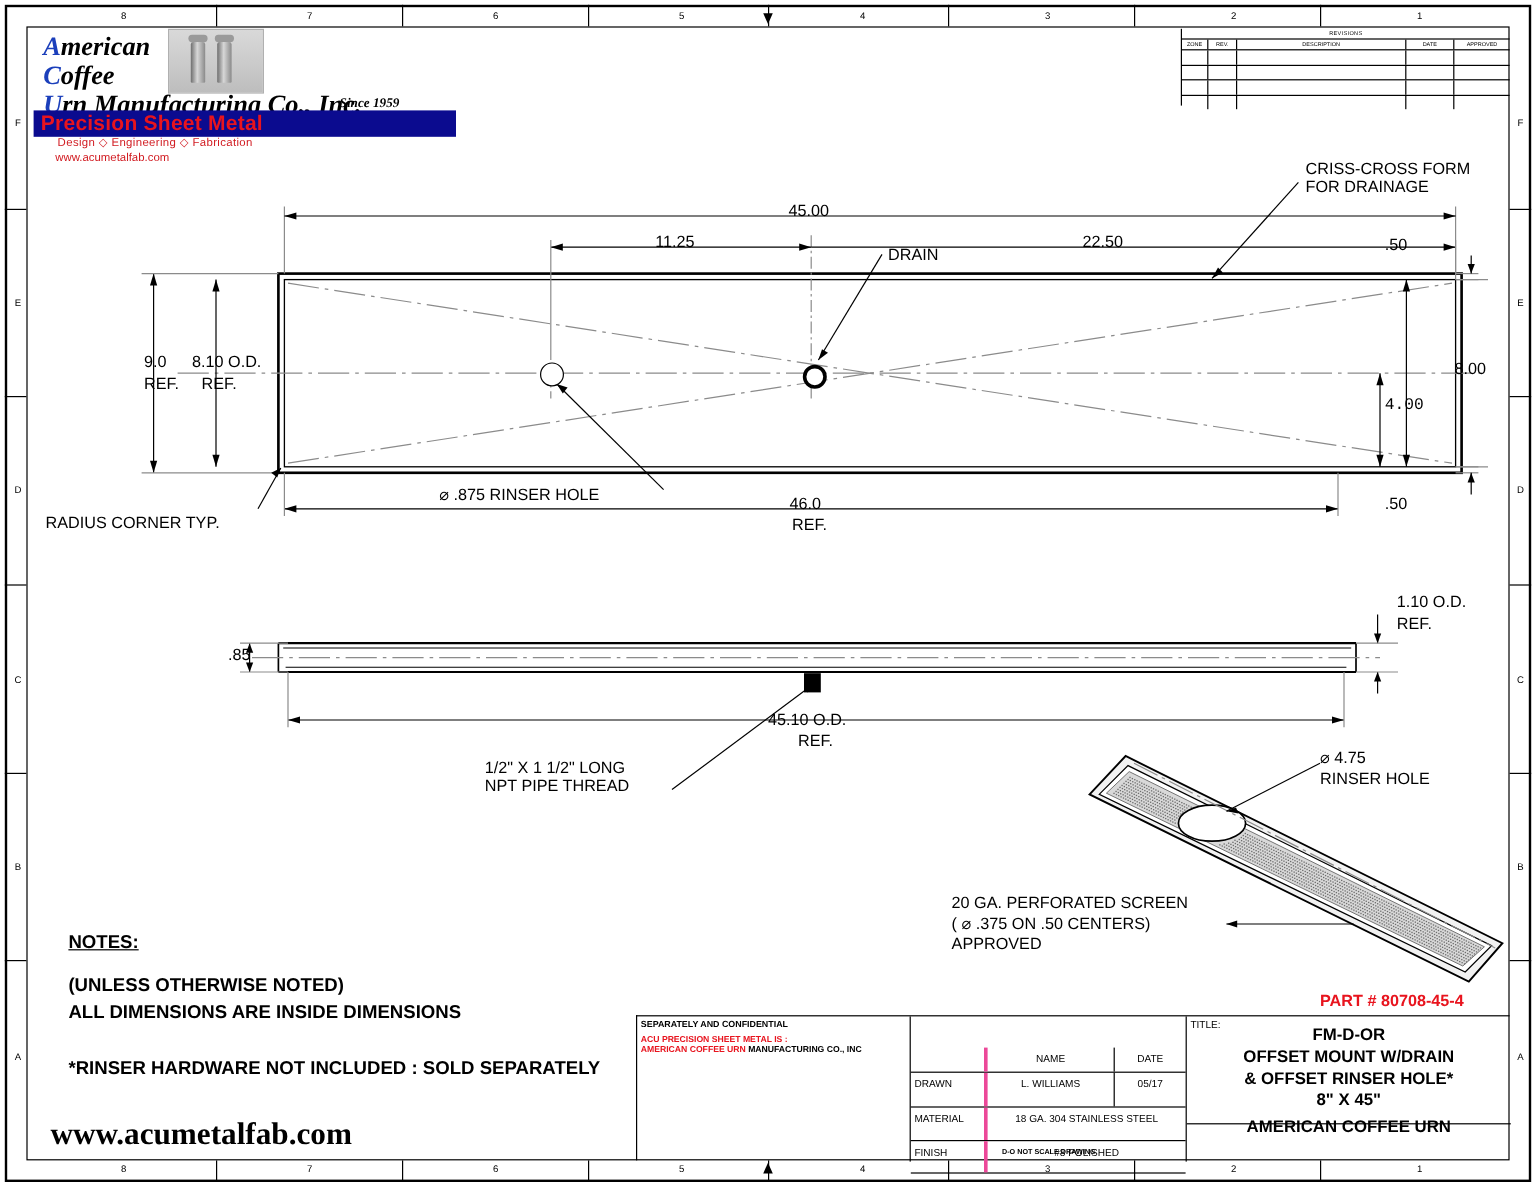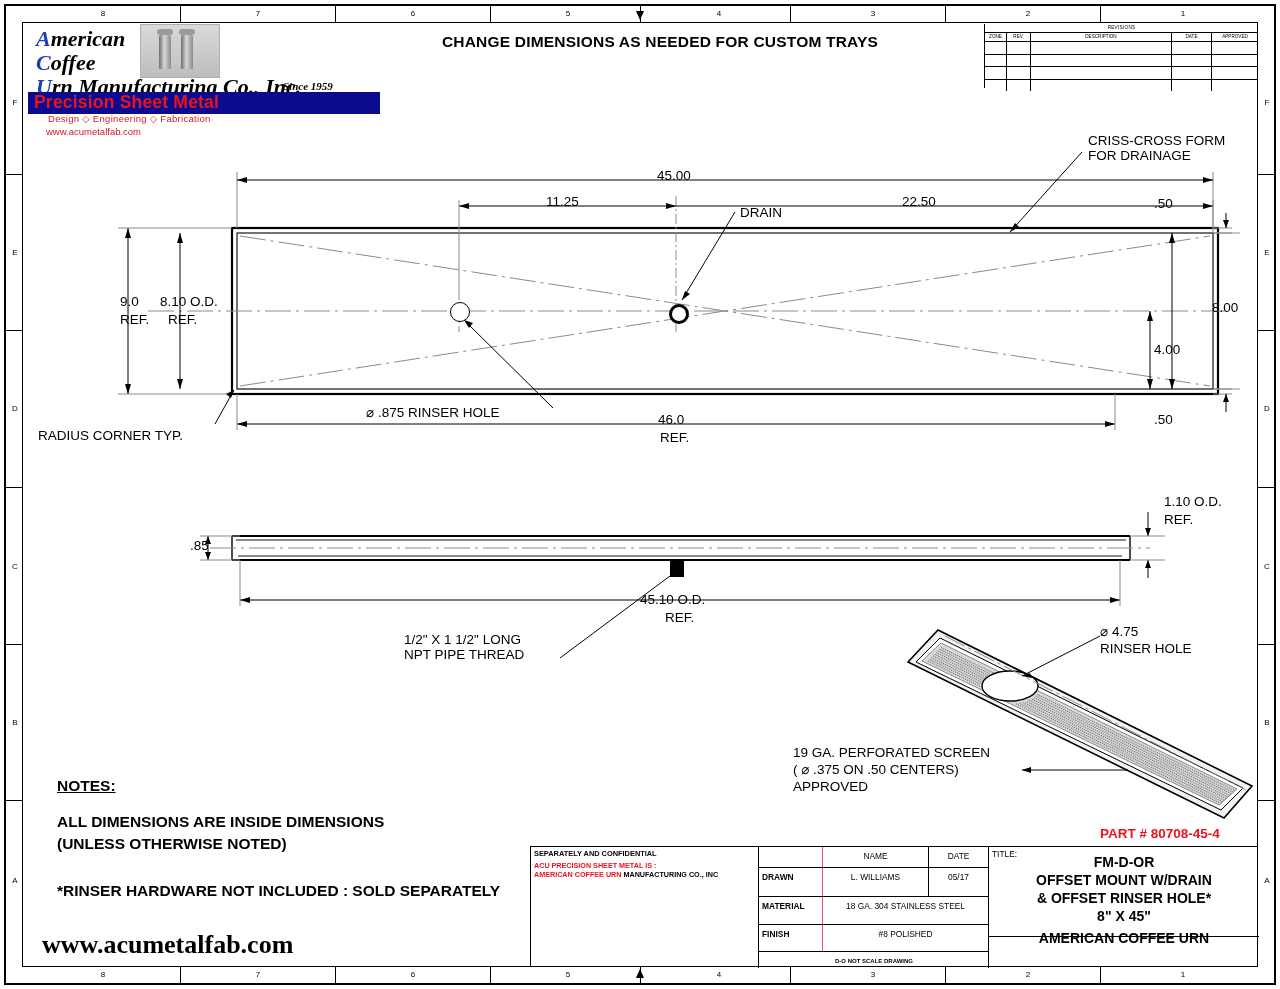--- a/index.html
+++ b/index.html
@@ -300,43 +300,43 @@
     box-sizing: border-box;
     border-right: 1px solid #000;
   }
   .tb-mid-row {
     display: flex;
     border-bottom: 1px solid #000;
     box-sizing: border-box;
   }
   .tb-mid-row .k {
     width: 64px;
-    border-right: 1px solid #ec4899;
+    border-right: 3px solid #ec4899;
     box-sizing: border-box;
     font-size: 8.4px;
     padding: 4px 3px;
-    font-weight: bold;
+    font-weight: normal;
   }
   .tb-mid-row .v {
     flex: 1;
     text-align: center;
     font-size: 8.4px;
     padding: 4px 3px;
     box-sizing: border-box;
   }
   .tb-mid-row .v2 {
     width: 60px;
     text-align: center;
     font-size: 8.4px;
     padding: 4px 3px;
     border-left: 1px solid #000;
     box-sizing: border-box;
   }
   .tb-mid-hdr .k { }
-  .row-h1 { height: 21px; }
+  .row-h1 { height: 21px; margin-top: 26px; }
   .row-h2 { height: 29px; }
   .row-h3 { height: 28px; }
   .row-h4 { height: 27px; }
 
   .tb-right {
     position: absolute;
     left: 458px; top: 0;
     width: 270px; height: 121px;
     box-sizing: border-box;
   }
@@ -444,21 +444,20 @@
   <div class="tick" style="left:1258px; top:644px; width:18px; height:1px;"></div>
   <div class="tick" style="left:1258px; top:800px; width:18px; height:1px;"></div>
 
   <svg style="position:absolute; left:632px; top:6px;" width="16" height="16">
     <path d="M8 14 L4 5 L12 5 Z" fill="#000"></path>
   </svg>
   <svg style="position:absolute; left:632px; top:967px;" width="16" height="16">
     <path d="M8 2 L4 11 L12 11 Z" fill="#000"></path>
   </svg>
 
-  <div class="main-title">CHANGE DIMENSIONS AS NEEDED FOR CUSTOM TRAYS</div>
 
   <div class="logo-box">
     <div class="logo-photo">
       <div class="urn-lid a"></div>
       <div class="urn-lid b"></div>
       <div class="urn-a"></div>
       <div class="urn-b"></div>
     </div>
     <div class="logo-line logo-l1"><span class="logo-letter">A</span><span>merican</span></div>
     <div class="logo-line logo-l2"><span class="logo-letter">C</span><span>offee</span></div>
@@ -1803,49 +1802,49 @@
   <div class="dim-text" style="left:902px; top:194px;">22.50</div>
   <div class="dim-text" style="left:1154px; top:196px;">.50</div>
   <div class="dim-text" style="left:1154px; top:412px;">.50</div>
 
   <div class="dim-text" style="left:120px; top:294px;">9.0</div>
   <div class="dim-text" style="left:120px; top:312px;">REF.</div>
   <div class="dim-text" style="left:160px; top:294px;">8.10 O.D.</div>
   <div class="dim-text" style="left:168px; top:312px;">REF.</div>
 
   <div class="dim-text" style="left:1212px; top:300px;">8.00</div>
-  <div class="dim-text" style="left:1154px; top:342px;">4.00</div>
+  <div class="dim-text" style="left:1154px; top:331px;font-family:Liberation Mono, monospace;">4.00</div>
 
   <div class="dim-text" style="left:658px; top:412px;">46.0</div>
   <div class="dim-text" style="left:660px; top:430px;">REF.</div>
 
   <div class="label-text" style="left:740px; top:205px;">DRAIN</div>
   <div class="label-text" style="left:366px; top:405px;">⌀ .875 RINSER HOLE</div>
   <div class="label-text" style="left:1088px; top:133px; white-space:pre-line;">CRISS-CROSS FORM
 FOR DRAINAGE</div>
   <div class="label-text" style="left:38px; top:428px;">RADIUS CORNER TYP.</div>
 
   <div class="dim-text" style="left:190px; top:538px;">.85</div>
   <div class="dim-text" style="left:1164px; top:494px;">1.10 O.D.</div>
   <div class="dim-text" style="left:1164px; top:512px;">REF.</div>
   <div class="dim-text" style="left:640px; top:592px;">45.10 O.D.</div>
   <div class="dim-text" style="left:665px; top:610px;">REF.</div>
   <div class="label-text" style="left:404px; top:632px; white-space:pre-line;">1/2" X 1 1/2" LONG
 NPT PIPE THREAD</div>
 
   <div class="label-text" style="left:1100px; top:624px;">⌀ 4.75</div>
   <div class="label-text" style="left:1100px; top:641px;">RINSER HOLE</div>
-  <div class="label-text" style="left:793px; top:745px;">19 GA. PERFORATED SCREEN</div>
+  <div class="label-text" style="left:793px; top:745px;">20 GA. PERFORATED SCREEN</div>
   <div class="label-text" style="left:793px; top:762px;">( ⌀ .375 ON .50 CENTERS)</div>
   <div class="label-text" style="left:793px; top:779px;">APPROVED</div>
 
   <div class="notes-title">NOTES:</div>
   <div class="note-1">
+    <div>(UNLESS OTHERWISE NOTED)</div>
     <div>ALL DIMENSIONS ARE INSIDE DIMENSIONS</div>
-    <div>(UNLESS OTHERWISE NOTED)</div>
   </div>
   <div class="note-2">*RINSER HARDWARE NOT INCLUDED : SOLD SEPARATELY</div>
   <div class="big-url">www.acumetalfab.com</div>
   <div class="part-no">PART # 80708-45-4</div>
 
   <div class="tb">
 
     <div class="tb-prop">
       <div class="pc-title">SEPARATELY AND CONFIDENTIAL</div>
       <div class="pc-foot">

